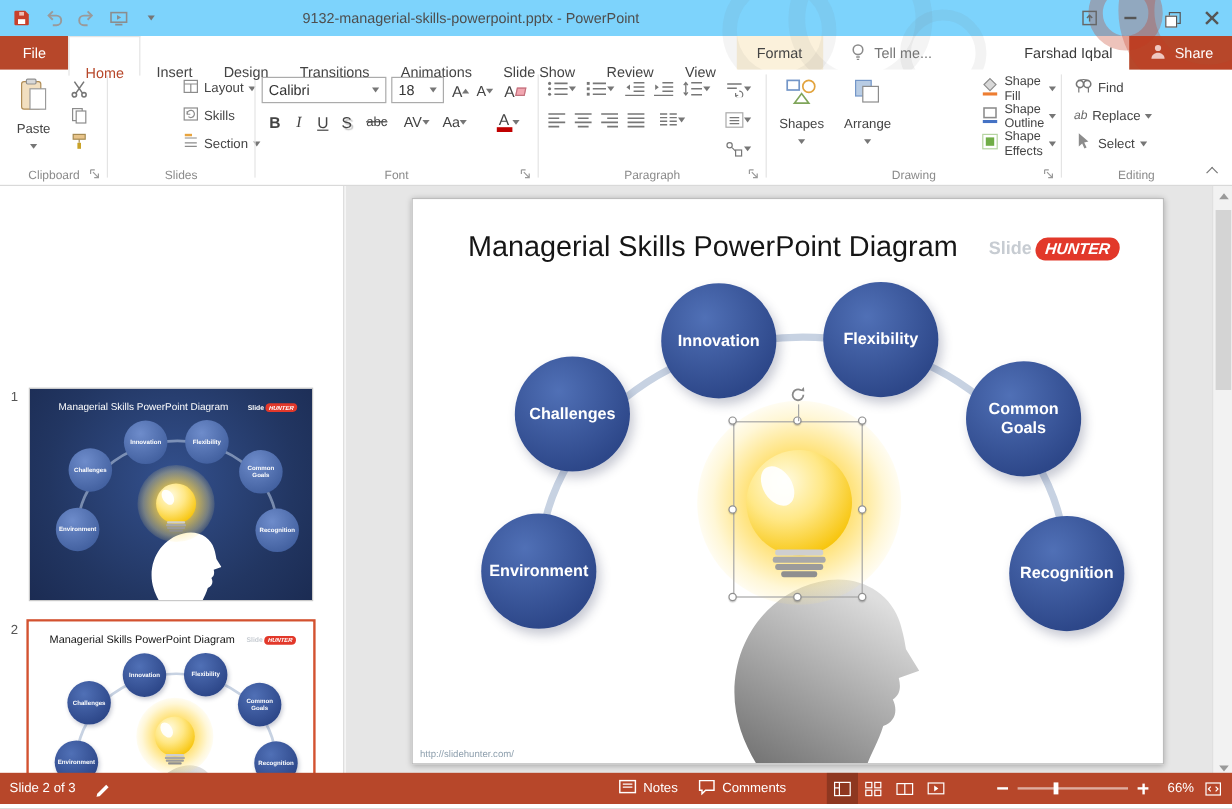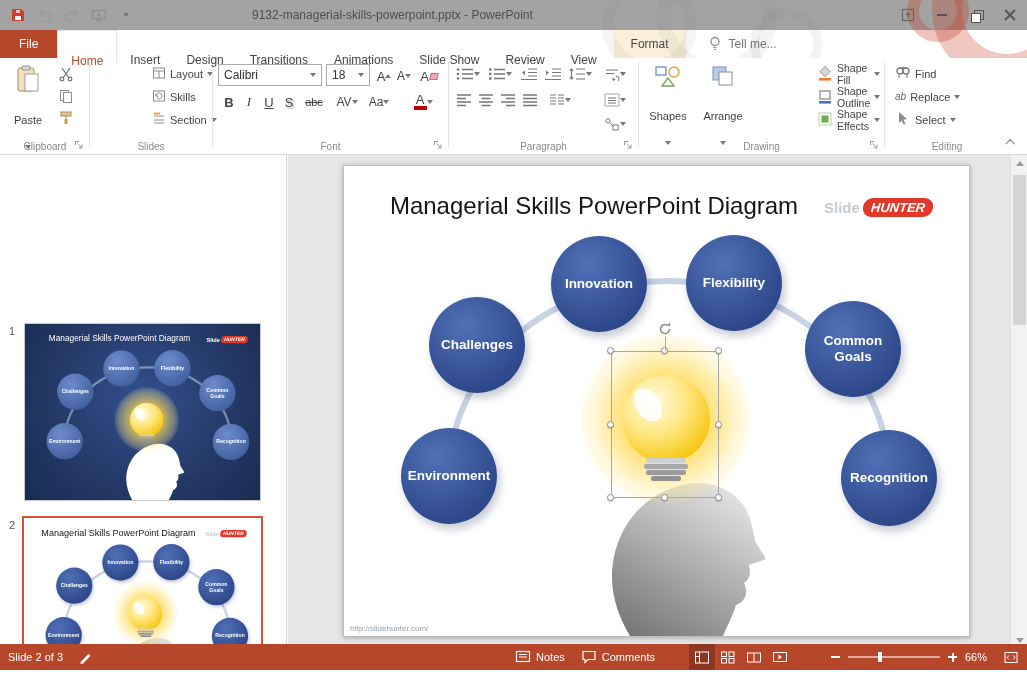--- a/index.html
+++ b/index.html
@@ -1,20 +1,20 @@
 <!DOCTYPE html>
 <html><head>
 <meta charset="utf-8">
 <style>
   *{box-sizing:border-box;margin:0;padding:0}
   body{margin:0;background:#999}
   .app{position:relative;width:1027px;height:674px;background:#fff;font-family:"Liberation Sans",sans-serif;font-size:12px;color:#444;overflow:hidden}
 
   
-  .titlebar{position:absolute;left:0;top:0;width:1027px;height:30px;background:#a3a3a3;z-index:30}
+  .titlebar{position:absolute;left:0;top:0;width:1027px;height:30px;background:#7dd3fc;z-index:30}
   .deco{position:absolute;right:0;top:0;width:430px;height:58px;overflow:hidden;pointer-events:none;z-index:1}
   .deco i{position:absolute;border-radius:50%;display:block}
   .deco .d1{width:120px;height:120px;border:14px solid rgba(120,120,120,.08);right:250px;top:-44px}
   .deco .d2{width:72px;height:72px;border:9px solid rgba(120,120,120,.09);right:205px;top:8px}
   .deco .d3{width:95px;height:95px;border:12px solid rgba(120,120,120,.08);right:330px;top:-22px}
   .deco .d4{width:150px;height:150px;border:30px solid rgba(196,57,31,.28);right:-55px;top:-66px}
   .deco .d5{width:62px;height:62px;border:12px solid rgba(196,57,31,.30);right:58px;top:-20px}
   .qat{position:absolute;left:6px;top:0;height:30px;display:flex;align-items:center;gap:3px;z-index:31}
   .qat-btn{width:24px;height:24px;display:flex;align-items:center;justify-content:center;cursor:default}
   .titlebar-title{position:absolute;left:252px;top:0;height:30px;line-height:30px;font-size:12px;color:#4e4e4e;z-index:31;white-space:nowrap}
@@ -40,21 +40,21 @@
   .tellme{display:flex;align-items:center;gap:6px;padding:0 13px;color:#767676;margin-left:8px}
   .tabrow-right{margin-left:auto;display:flex;align-items:stretch}
   .username{line-height:28px;padding:0 14px;color:#3b3b3b}
   .share-btn{display:flex;align-items:center;gap:6px;background:#B7472A;color:#fff;padding:0 16px;cursor:default}
 
   
   .ribbon{position:absolute;left:0;top:58px;width:1027px;height:97px;background:#fff;border-bottom:1px solid #d9d9d9;z-index:20}
   .rgroup{position:absolute;top:0;height:96px}
   .rg-label{position:absolute;bottom:2px;left:0;right:0;text-align:center;font-size:10px;color:#8a8a8a}
   .rg-sep{position:absolute;top:4px;width:1px;height:86px;background:#e4e4e4}
-  .bigbtn{position:absolute;display:flex;flex-direction:column;align-items:center;gap:19px;padding-top:5px;font-size:11px;color:#444;text-align:center;border-radius:2px;cursor:default}
+  .bigbtn{position:absolute;display:flex;flex-direction:column;align-items:center;gap:6px;padding-top:5px;font-size:11px;color:#444;text-align:center;border-radius:2px;cursor:default}
   .bigbtn .lbl{line-height:12px}
   .sbtn{position:absolute;display:flex;align-items:center;gap:4px;height:21px;padding:0 3px;font-size:11px;color:#444;border-radius:2px;cursor:default}
   .icobtn{position:absolute;display:flex;align-items:center;justify-content:center;border-radius:2px;cursor:default}
   .car{width:0;height:0;border-left:3px solid transparent;border-right:3px solid transparent;border-top:4px solid #767676;display:inline-block}
   .combo{position:absolute;height:22px;border:1px solid #ababab;background:#fff;display:flex;align-items:center;padding:0 5px;font-size:12px;color:#333;gap:4px}
   .combo .car{margin-left:auto}
   .fg{position:absolute;top:33px;height:22px;display:flex;align-items:center;justify-content:center;font-size:13px;color:#444;cursor:default}
   .fg .b{font-weight:bold}.fg .i{font-style:italic;font-family:"Liberation Serif",serif}.fg .u{text-decoration:underline}
   .fg .s{text-shadow:1.5px 1.5px 1px #b9b9b9}.fg .st{text-decoration:line-through;font-size:11px}
   .fg .sm{font-size:12px}
@@ -119,21 +119,21 @@
   .sb-views{display:flex;margin-left:26px}
   .sb-view{width:26px;height:26px;display:flex;align-items:center;justify-content:center;cursor:default}
   .sb-view.pressed{background:rgba(0,0,0,.22)}
   .zoomwrap{display:flex;align-items:center;gap:8px;margin-left:38px}
   .zminus{width:9px;height:2px;background:#fff}
   .zplus{position:relative;width:9px;height:9px}
   .zplus::before{content:"";position:absolute;left:0;top:3.5px;width:9px;height:2px;background:#fff}
   .zplus::after{content:"";position:absolute;left:3.5px;top:0;width:2px;height:9px;background:#fff}
   .ztrack{position:relative;width:92px;height:2px;background:rgba(255,255,255,.55)}
   .zthumb{position:absolute;left:30px;top:-4px;width:4px;height:10px;background:#fff}
-  .zpct{min-width:30px;text-align:left}
+  .zpct{min-width:30px;text-align:right}
 </style>
 </head>
 <body>
 
 <div class="app">
 
   <svg width="0" height="0" style="position:absolute">
     <defs>
       <linearGradient id="headGrad" x1="0" y1="1" x2="0.6" y2="0">
         <stop offset="0" stop-color="#6f6f6f"></stop>
@@ -214,20 +214,30 @@
     <div class="ctx-wrap">
       <div class="ctx-header">Drawing Tools</div>
       <div class="tab tab-format">Format</div>
     </div>
     <div class="tellme">
       <span><svg width="16" height="16">
             <circle cx="8" cy="6.5" r="4" fill="none" stroke="#8c8c8c" stroke-width="1.3"></circle>
             <path d="M6.5 12.5h3M7 14.5h2" stroke="#8c8c8c" stroke-width="1.2"></path>
           </svg></span>
       <span>Tell me...</span>
+    </div>
+    <div class="tabrow-right">
+      <div class="username">Farshad Iqbal</div>
+      <div class="share-btn">
+        <span><svg width="16" height="16">
+              <circle cx="8" cy="5" r="2.6" fill="#fff"></circle>
+              <path d="M2.5 14c0-3 2.5-5 5.5-5s5.5 2 5.5 5z" fill="#fff"></path>
+            </svg></span>
+        <span>Share</span>
+      </div>
     </div>
   </div>
 
   <div class="ribbon">
 
     <div class="rgroup" style="left:2px;width:86px">
       <div class="bigbtn" style="left:4px;top:2px;width:44px">
         <span><svg width="22" height="28" viewBox="0 0 22 28">
               <rect x="1" y="3" width="16" height="23" rx="2" fill="#f2dfc0" stroke="#b08d57"></rect>
               <rect x="5" y="1" width="8" height="4" rx="1" fill="#d8d8d8" stroke="#909090"></rect>

